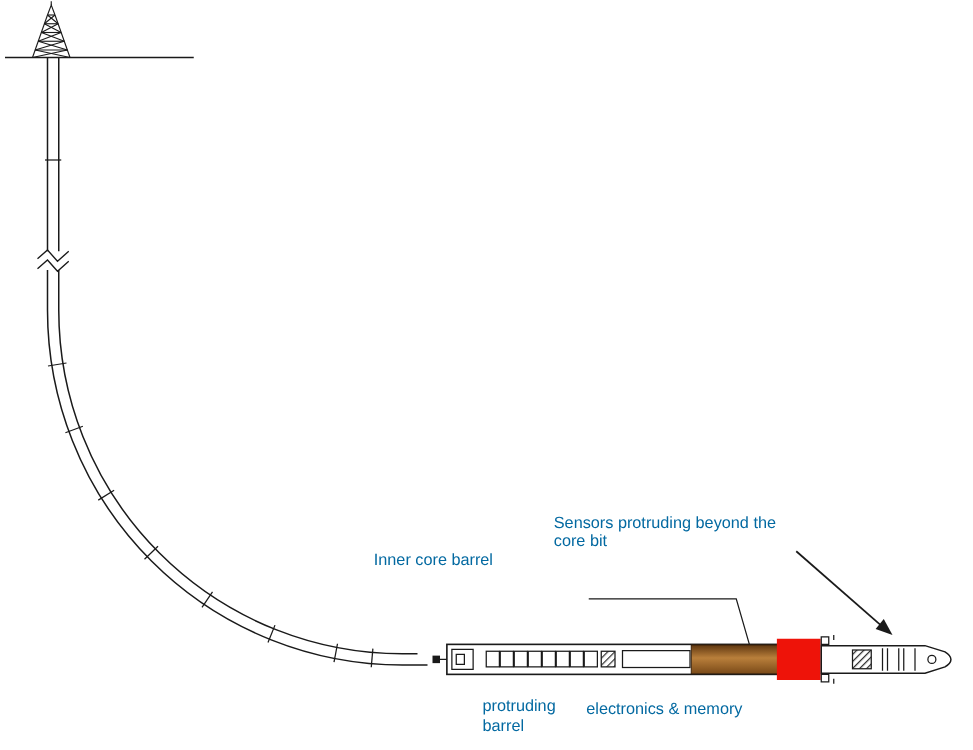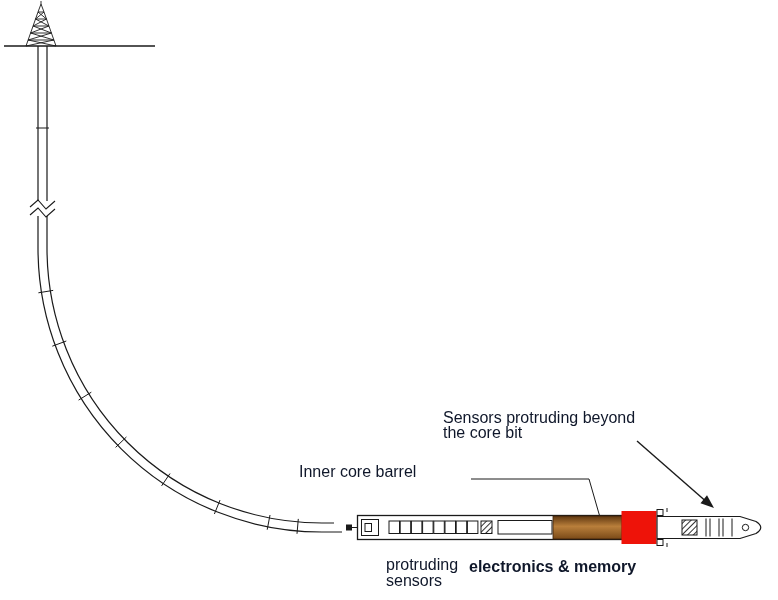--- a/index.html
+++ b/index.html
@@ -1,20 +1,20 @@
 <!DOCTYPE html>
 <html><head>
 <meta charset="utf-8">
 <style>
   * { margin:0; padding:0; box-sizing:border-box; }
   html,body { background:#ffffff; }
   body { font-family:"Liberation Sans", sans-serif; }
   .canvas { position:relative; width:778px; height:600px; background:#ffffff; overflow:hidden; }
   .canvas svg { position:absolute; left:0; top:0; }
-  .lbl { position:absolute; font-size:16px; line-height:15px; color:#0f172a; white-space:normal; }
+  .lbl { position:absolute; font-size:13px; line-height:15px; color:#0369a1; white-space:normal; }
 </style>
 </head>
 <body>
 
 <div class="canvas">
 
   <svg width="778" height="600" viewBox="0 0 778 600">
     <defs>
       <pattern id="hatch" width="4" height="4" patternUnits="userSpaceOnUse" patternTransform="rotate(45)">
         <rect width="4" height="4" fill="#ffffff"></rect>
@@ -124,21 +124,21 @@
       <g>
         <line x1="637" y1="441" x2="705" y2="500.5" stroke-width="1.4"></line>
         <polygon points="714,508 700.5,503.2 707,495.2" fill="#1a1a1a" stroke="none"></polygon>
       </g>
 
     </g>
   </svg>
 
   <div class="lbl" style="left:443px; top:410px; width:196px;">Sensors protruding beyond the core bit</div>
 
-  <div class="lbl" style="left:299px; top:464px;">Inner core barrel</div>
+  <div class="lbl" style="left:299px; top:440px;">Inner core barrel</div>
 
   <div class="lbl" style="left:386px; top:557px;">protruding</div>
 
-  <div class="lbl" style="left:386px; top:573px;">sensors</div>
+  <div class="lbl" style="left:386px; top:573px;">barrel</div>
 
-  <div class="lbl" style="left:469px; top:559px;font-weight:bold;">electronics &amp; memory</div>
+  <div class="lbl" style="left:469px; top:559px;">electronics &amp; memory</div>
 
 </div>
 
 </body></html>

